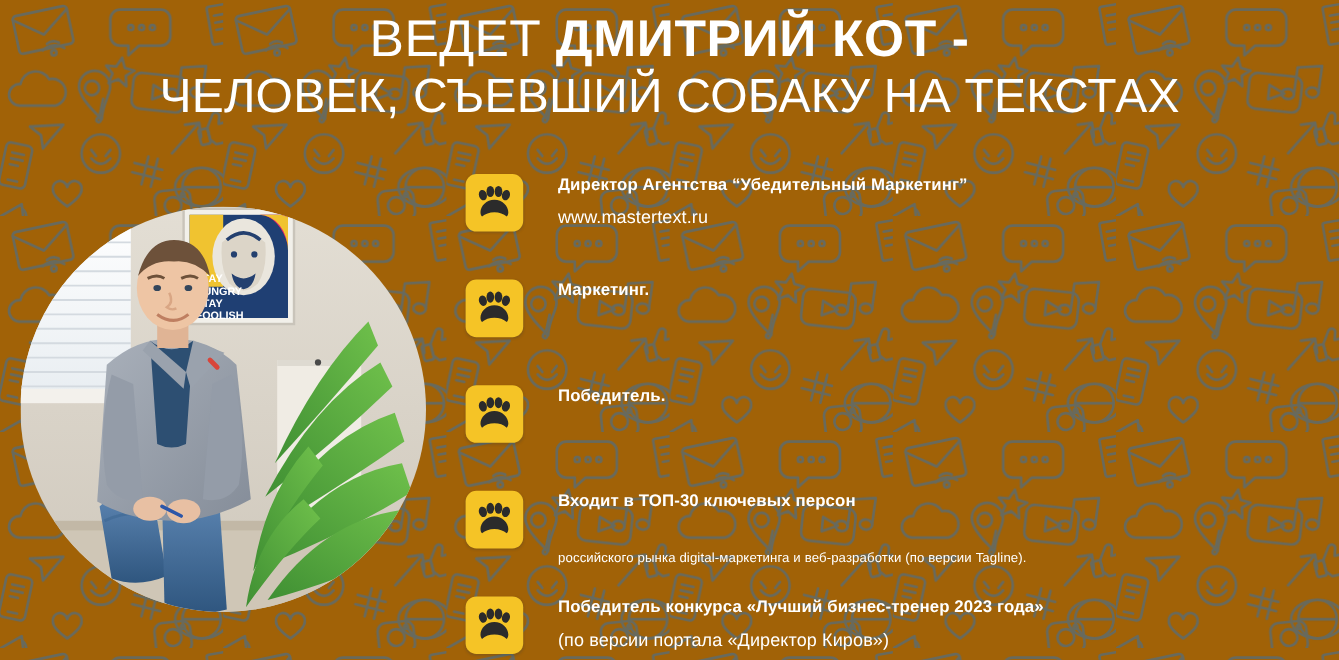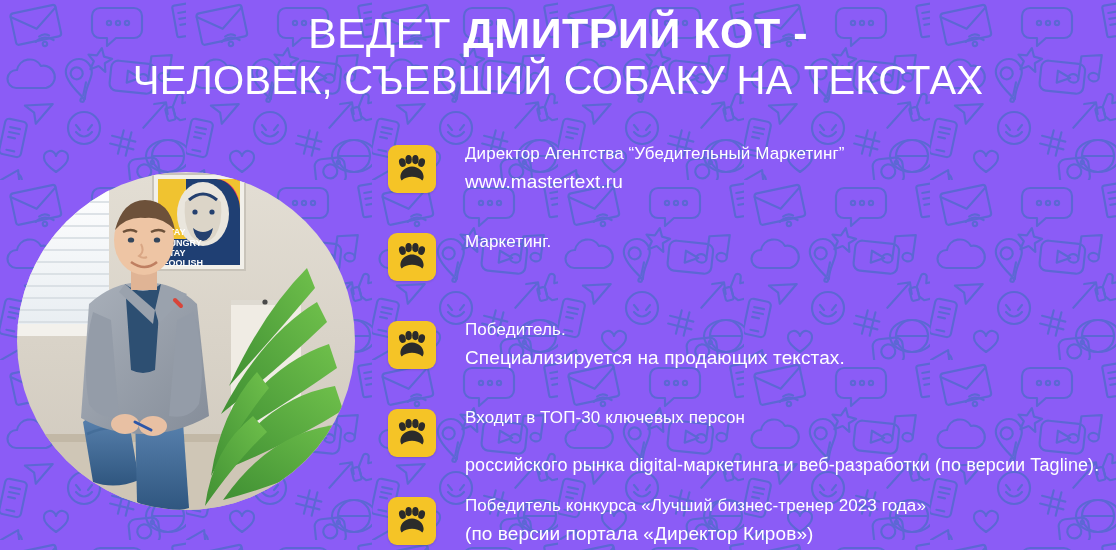--- a/index.html
+++ b/index.html
@@ -6,21 +6,21 @@
   html, body {
     margin: 0;
     padding: 0;
     background: #3d81c2;
   }
   .page {
     position: relative;
     width: 1116px;
     height: 550px;
     overflow: hidden;
-    background-color: #8b5cf6;
+    background-color: #a16207;
     font-family: "Liberation Sans", sans-serif;
     -webkit-font-smoothing: antialiased;
   }
 
   
   .bg-pattern {
     position: absolute;
     inset: 0;
     z-index: 0;
     opacity: .5;
@@ -99,36 +99,36 @@
   }
   .paw-badge svg { display: block; }
   .item-text {
     position: absolute;
     left: 77px;
     top: 5px;
     width: 645px;
   }
   .item-title {
     color: #ffffff;
-    font-size: 17px;
+    font-size: 14px;
     line-height: 23px;
-    font-weight: 400;
+    font-weight: 700;
     letter-spacing: .1px;
     white-space: nowrap;
   }
   .item-sub {
     color: #ffffff;
-    font-size: 19px;
+    font-size: 15px;
     line-height: 24px;
     font-weight: 400;
     letter-spacing: .1px;
     margin-top: 5px;
     white-space: nowrap;
   }
-  .item-sub.wide { font-size: 18px; margin-top: 24px; }
+  .item-sub.wide { font-size: 11px; margin-top: 24px; }
 </style>
 </head>
 <body>
 
 <div class="page">
 
   <svg class="bg-pattern" width="1116" height="550" viewBox="0 0 1116 550" aria-hidden="true">
     <defs>
       <pattern id="doodles" x="0" y="0" width="186" height="180" patternUnits="userSpaceOnUse">
         <g fill="none" stroke="#2f72b4" stroke-width="2.2" stroke-linecap="round" stroke-linejoin="round">
@@ -389,21 +389,20 @@
             <ellipse cx="14.4" cy="17.6" rx="3.3" ry="4.4" transform="rotate(-16 14.4 17.6)"></ellipse>
             <ellipse cx="20.6" cy="14.6" rx="3.2" ry="4.6"></ellipse>
             <ellipse cx="27.4" cy="14.6" rx="3.2" ry="4.6"></ellipse>
             <ellipse cx="33.6" cy="17.6" rx="3.3" ry="4.4" transform="rotate(16 33.6 17.6)"></ellipse>
             <path d="M24 21.4c6.6 0 11.6 5.2 11.6 10.4 0 1.6-.5 2.8-1.3 3.6-2.6-2.3-6.2-3.6-10.3-3.6s-7.7 1.3-10.3 3.6c-.8-.8-1.3-2-1.3-3.6 0-5.2 5-10.4 11.6-10.4z"></path>
           </g>
         </svg>
       </div>
       <div class="item-text">
         <div class="item-title">Победитель.</div>
-        <div class="item-sub">Специализируется на продающих текстах.</div>
       </div>
     </div>
 
     <div class="list-item">
       <div class="paw-badge">
         <svg width="48" height="48" viewBox="0 0 48 48" aria-hidden="true">
           <g fill="#2b2b2b">
             <ellipse cx="14.4" cy="17.6" rx="3.3" ry="4.4" transform="rotate(-16 14.4 17.6)"></ellipse>
             <ellipse cx="20.6" cy="14.6" rx="3.2" ry="4.6"></ellipse>
             <ellipse cx="27.4" cy="14.6" rx="3.2" ry="4.6"></ellipse>

